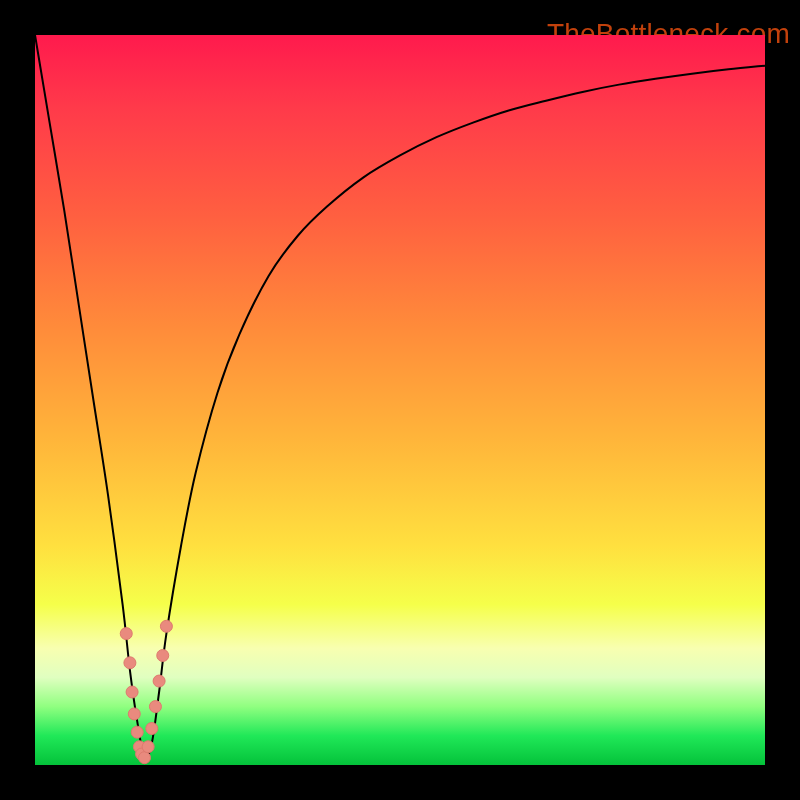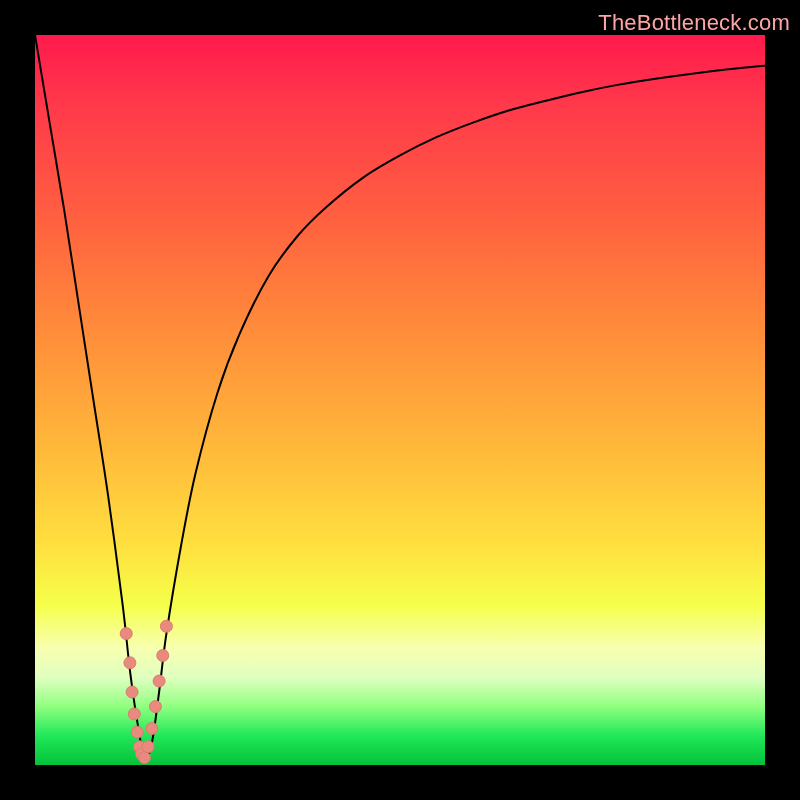--- a/index.html
+++ b/index.html
@@ -36,24 +36,24 @@
       #f5ff4a 78%,
       #f8ffb0 84%,
       #e0ffc0 88%,
       #90ff80 92%,
       #20e858 96%,
       #04c23a 100%
     );
   }
   .watermark {
     position: absolute;
-    top: 10px;
+    top: 18px;
     right: 10px;
-    color: #fca5a5;
-    font-size: 22px;
+    color: #c2410c;
+    font-size: 28px;
     letter-spacing: 0.2px;
     user-select: none;
   }
   svg.curve {
     position: absolute;
     left: 0;
     top: 0;
     width: 730px;
     height: 730px;
     overflow: visible;

